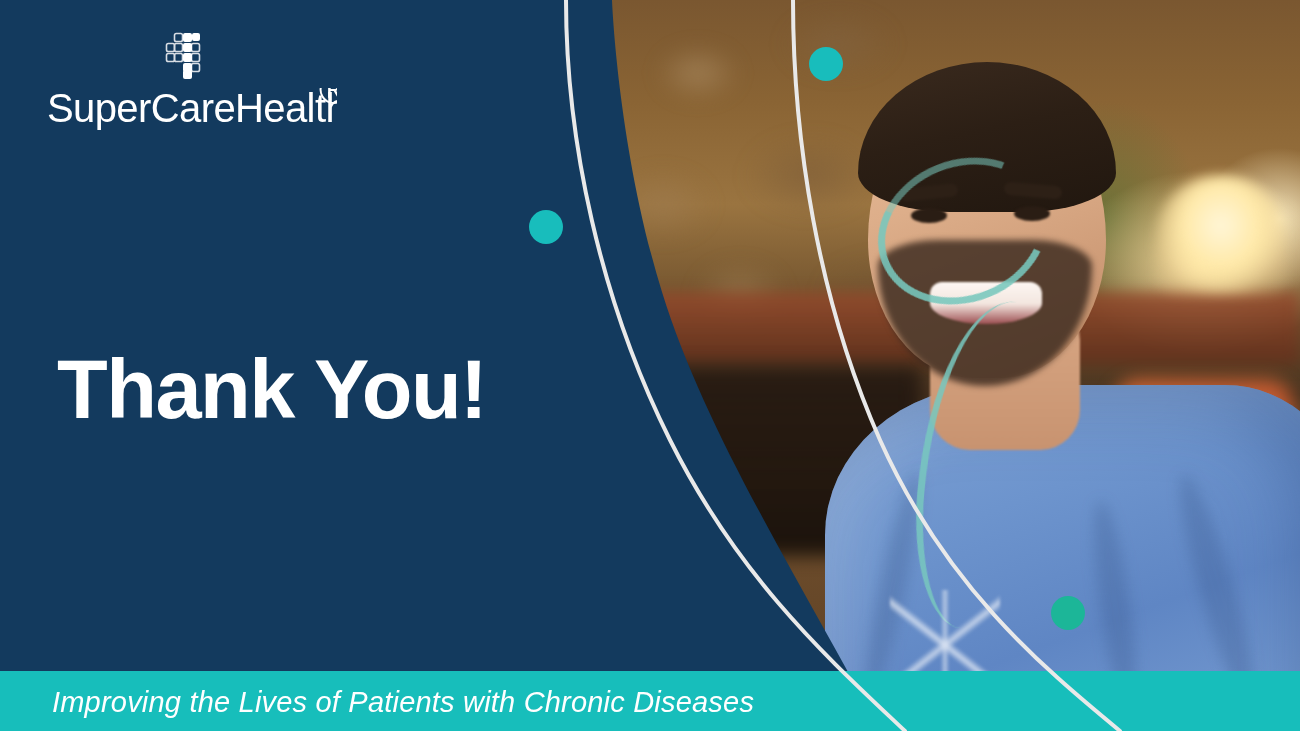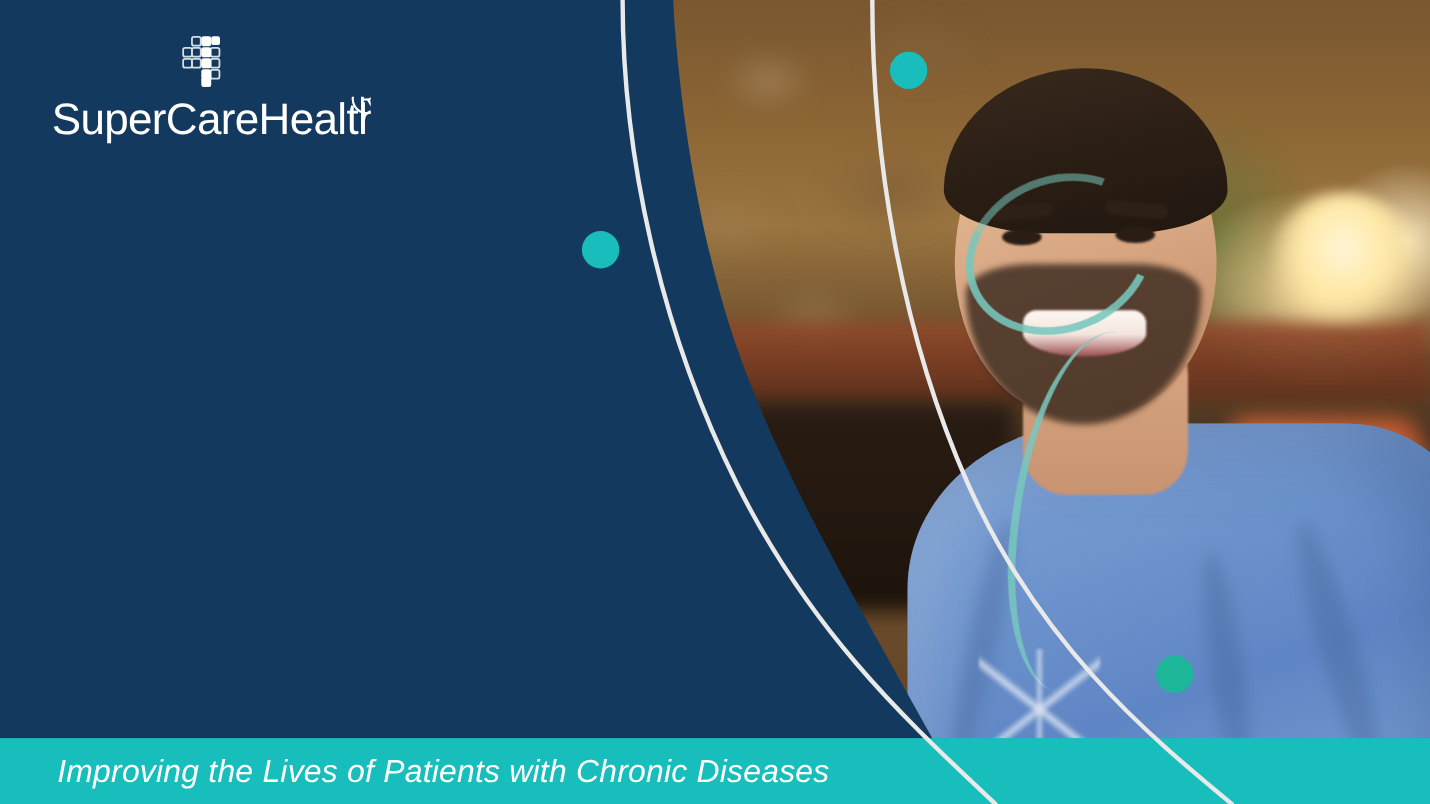--- a/index.html
+++ b/index.html
@@ -384,16 +384,17 @@
           <rect x="27" y="1" width="8" height="8" rx="2"></rect>
         </g>
       </svg>
     </div>
     <svg class="logo-wordmark" viewBox="0 0 290 44" aria-hidden="true">
       <text x="0" y="34">SuperCareHealth</text>
       <text class="logo-tm" x="272" y="16">®</text>
     </svg>
   </div>
 
+  <div class="headline">Thank You!</div>
 
   <div class="footer-text">Improving the Lives of Patients with Chronic Diseases</div>
 
 </div>
 
 </body></html>

